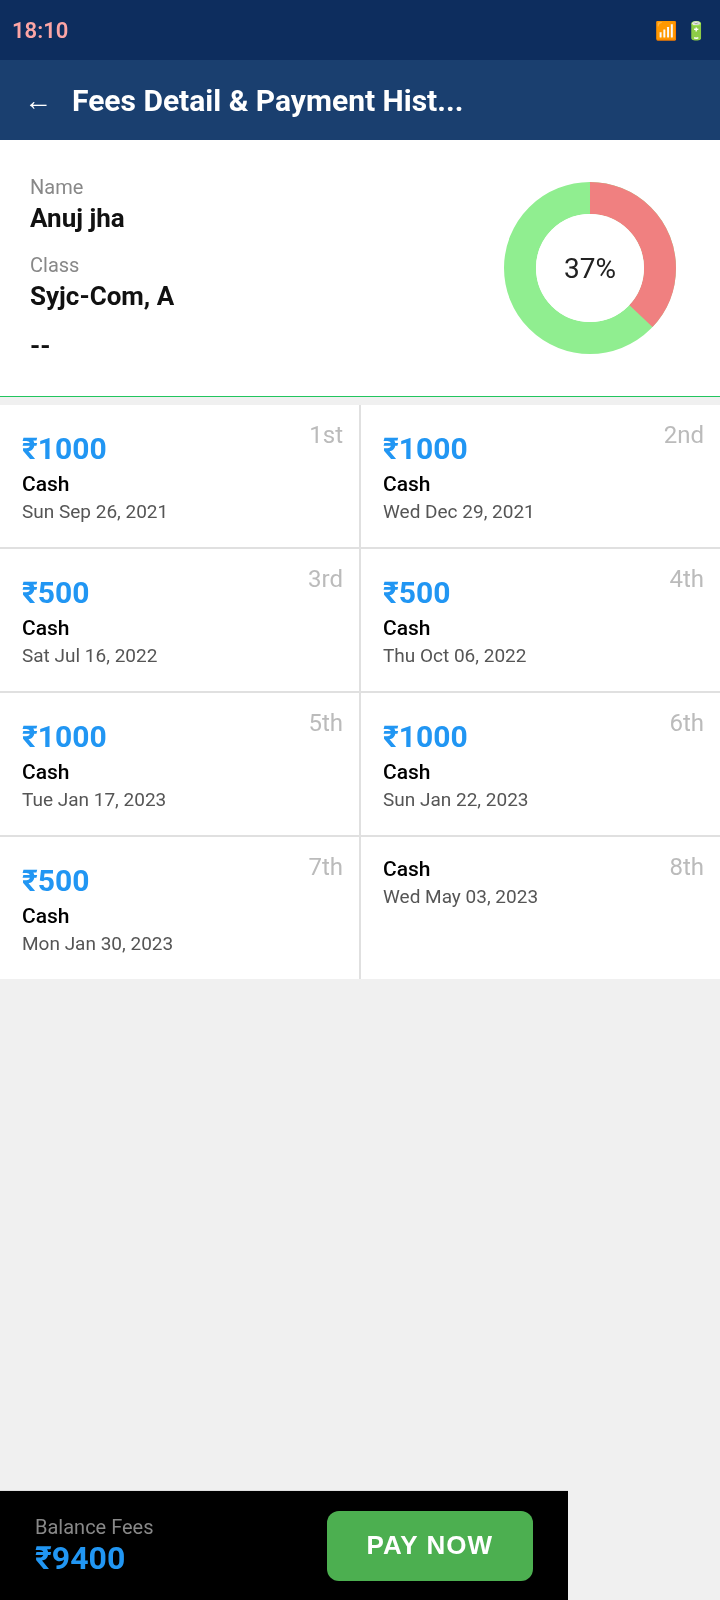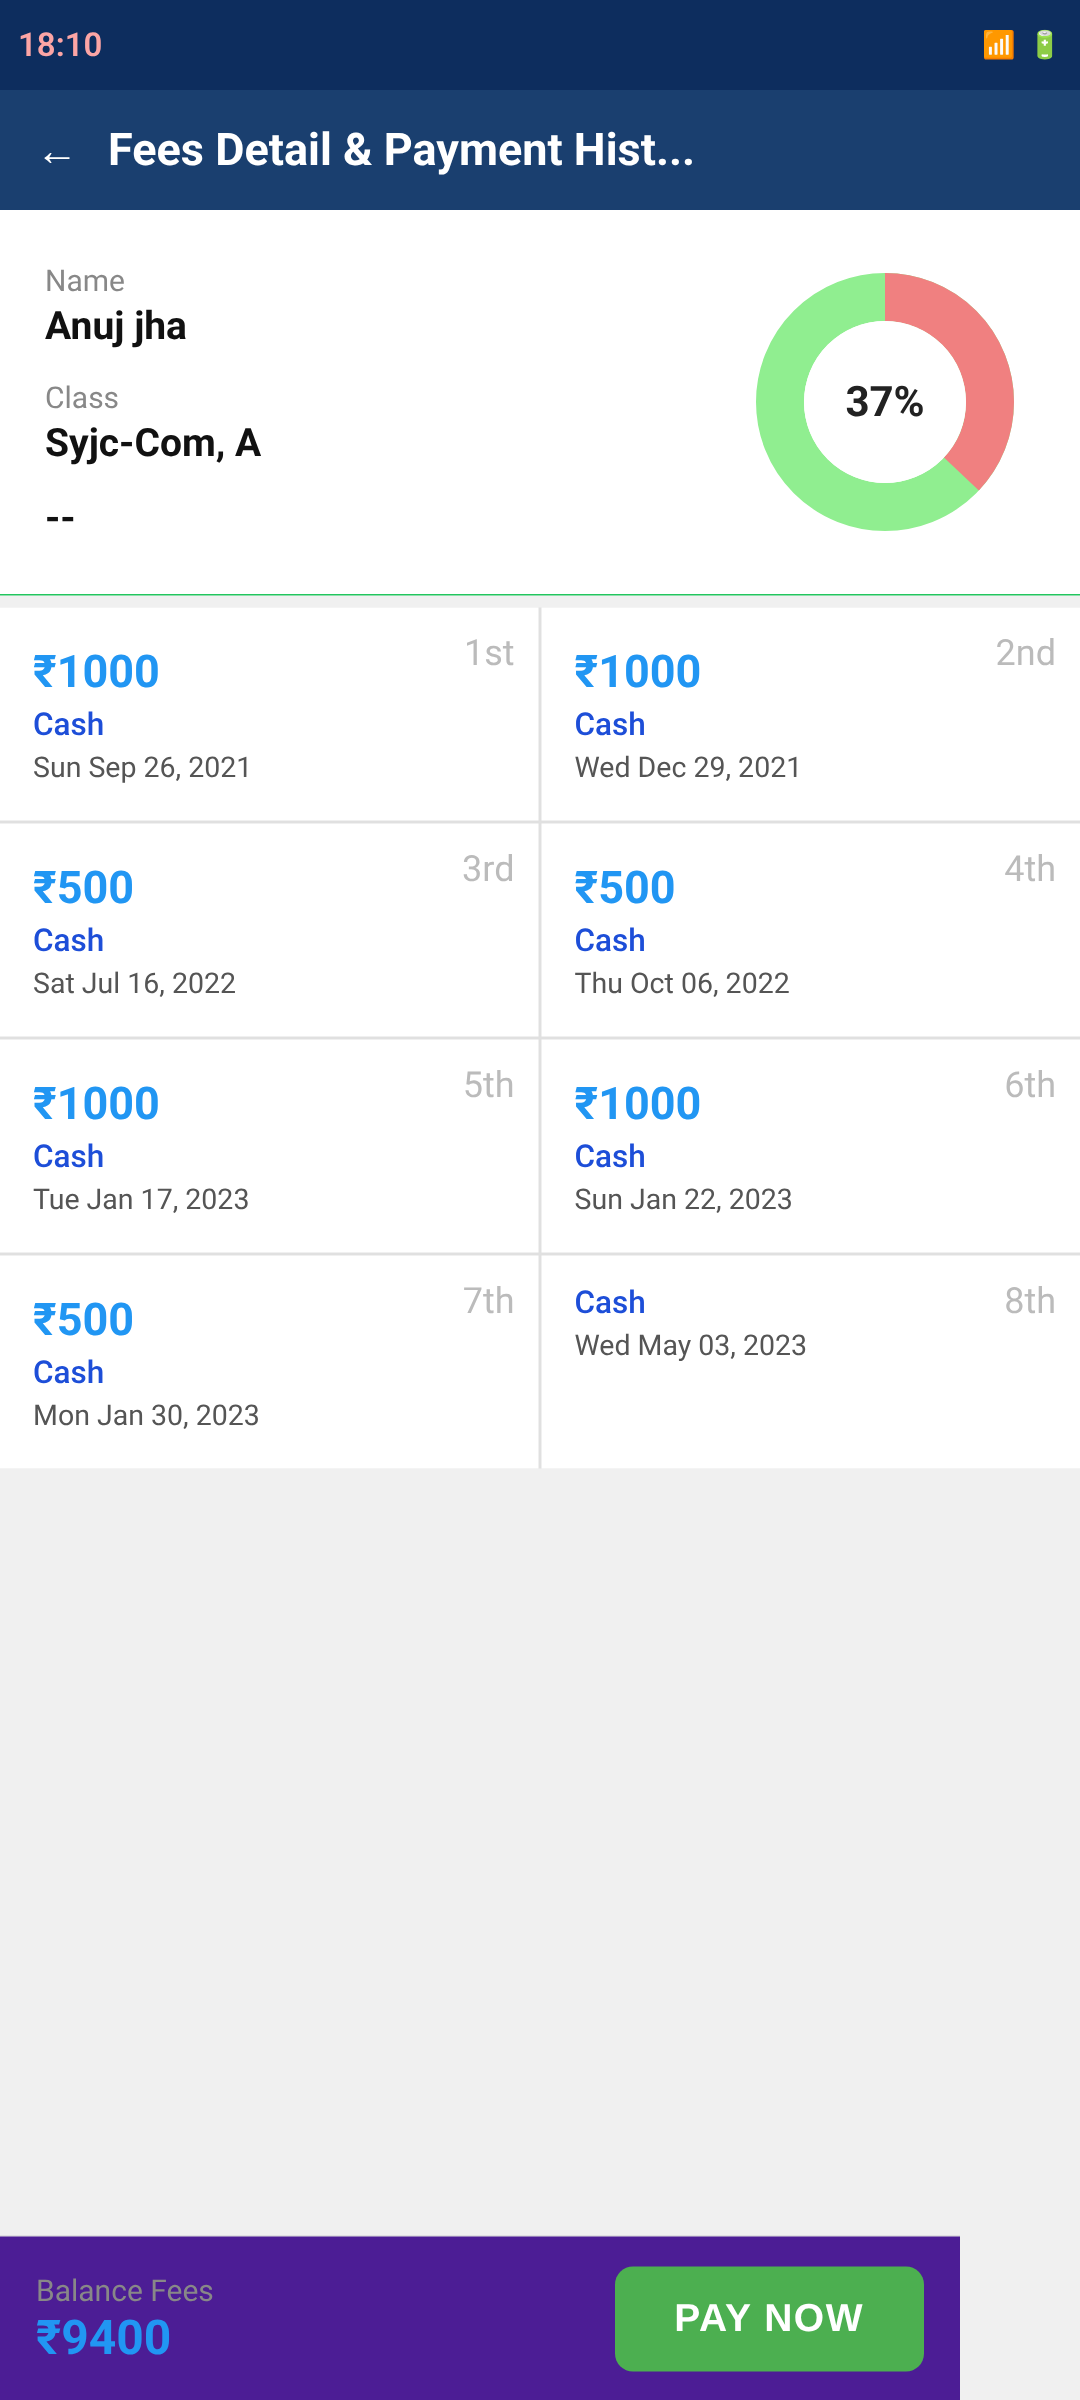--- a/index.html
+++ b/index.html
@@ -84,21 +84,21 @@
     .donut-container svg {
       width: 200px;
       height: 200px;
     }
     .donut-center-text {
       position: absolute;
       top: 50%;
       left: 50%;
       transform: translate(-50%, -50%);
       font-size: 28px;
-      font-weight: bold;
+      font-weight: normal;
       color: #222;
     }
 
     
     .payment-grid {
       display: grid;
       grid-template-columns: 1fr 1fr;
       gap: 2px;
       background: #e0e0e0;
       margin-top: 8px;
@@ -116,42 +116,42 @@
       font-size: 24px;
     }
     .payment-amount {
       color: #2196F3;
       font-size: 30px;
       font-weight: bold;
       margin-bottom: 6px;
       margin-top: 6px;
     }
     .payment-method {
-      color: #1d4ed8;
+      color: #000000;
       font-size: 21px;
       font-weight: 500;
       margin-bottom: 4px;
     }
     .payment-date {
       color: #555;
       font-size: 19px;
     }
 
     
     .bottom-bar {
       position: fixed;
       bottom: 0;
       left: 0;
-      width: 640px;
-      background: #4c1d95;
+      width: 568px;
+      background: #000000;
       display: flex;
       align-items: center;
       height: 110px;
       border-top: 1px solid #e0e0e0;
-      padding: 0 24px;
+      padding: 0 35px;
       gap: 20px;
     }
     .balance-section {
       flex: 1;
       display: flex;
       flex-direction: column;
       align-items: flex-start;
       justify-content: center;
     }
     .balance-label {

